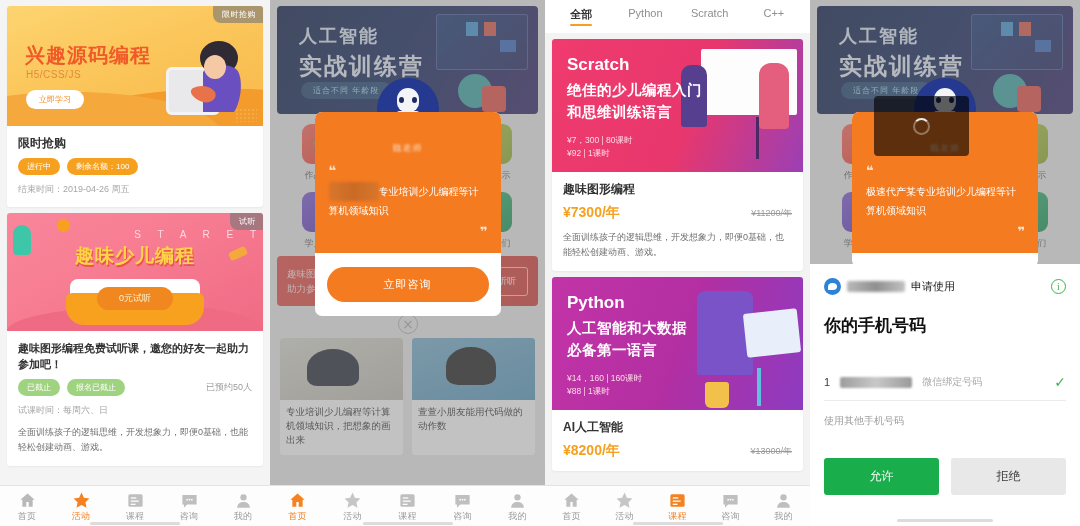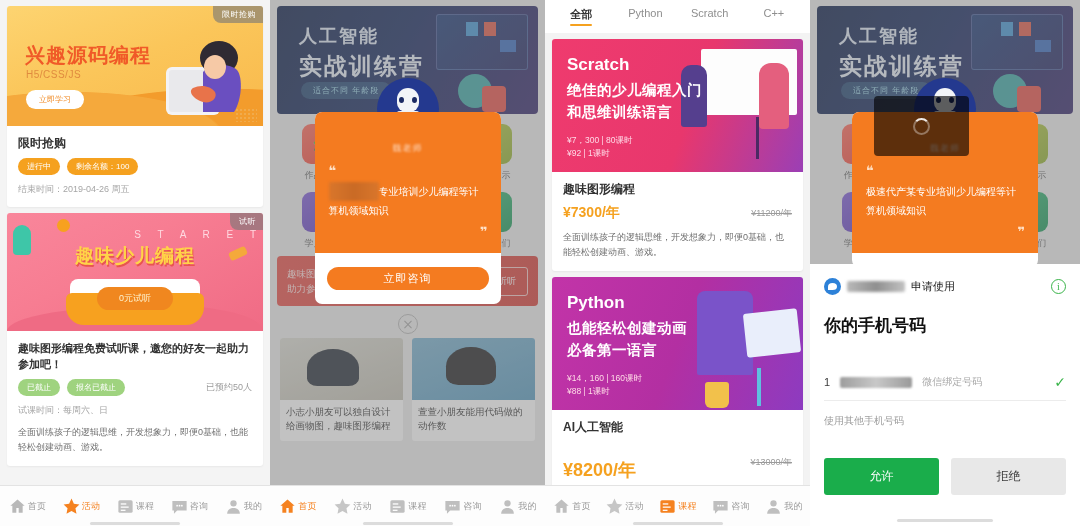--- a/index.html
+++ b/index.html
@@ -14,21 +14,21 @@
   #panel2 { width: 275px; background: #ededed; }
   #panel3 { width: 265px; background: #f3f3f3; }
   #panel4 { width: 270px; background: #ededed; }
 
   
   .tabbar {
     position: absolute; left: 0; right: 0; bottom: 0; height: 41px;
     background: #fdfdfd; border-top: 1px solid #e3e3e3;
     display: flex; align-items: center; z-index: 40;
   }
-  .tabitem { flex: 1; display: flex; flex-direction: row; align-items: center; justify-content: center; gap: 1px; }
+  .tabitem { flex: 1; display: flex; flex-direction: column; align-items: center; justify-content: center; gap: 1px; }
   .tabitem .ticon { width: 19px; height: 19px; display: block; }
   .tabitem .tlabel { font-size: 9px; color: #9a9a9a; line-height: 11px; letter-spacing: .2px; }
   .tabitem.active .tlabel { color: #f58220; }
   .tabbar .homebar { position: absolute; bottom: 1px; left: 50%; transform: translateX(-50%); width: 90px; height: 3px; background: #dcdcdc; border-radius: 2px; }
 
   
   .card { background: #fff; border-radius: 3px; margin: 6px 7px; overflow: hidden; box-shadow: 0 1px 2px rgba(0,0,0,.05); }
   .banner { position: relative; height: 120px; overflow: hidden; }
   .banner.yellow { background: linear-gradient(160deg,#fdd471 0%,#fbc65a 45%,#f8b84b 100%); }
   .banner .dune { position: absolute; left: 0; right: 0; bottom: 0; height: 46px;
@@ -121,21 +121,21 @@
   .modal .avatar .eyel, .modal .avatar .eyer { position: absolute; top: 19px; width: 5px; height: 6px; background: #1b2a63; border-radius: 50%; }
   .modal .avatar .eyel { left: 22px; } .modal .avatar .eyer { right: 22px; }
   .modal .avatar .body { position: absolute; left: 50%; transform: translateX(-50%); top: 33px; width: 26px; height: 28px; background: #eef1f6; border-radius: 5px 5px 0 0; }
   .modal .avatar .tie { position: absolute; left: 50%; transform: translateX(-50%); top: 34px; width: 5px; height: 16px; background: #e04b3c; }
   .modal .obox { background: #f47b20; border-radius: 7px 7px 0 0; padding: 30px 14px 14px; position: relative; }
   .modal .tname { text-align: center; font-size: 9px; color: #ffd9bd; margin-bottom: 8px; letter-spacing: 1px; filter: blur(1.1px); }
   .modal .qmark { font-size: 13px; color: #ffe0c6; font-weight: bold; letter-spacing: -1px; }
   .modal .qmark.end { text-align: right; }
   .modal .qtext { font-size: 10px; color: #fff; line-height: 19px; margin: 4px 0 4px; }
   .modal .qtext .redacted { display: inline-block; background: linear-gradient(90deg,#d9762b,#c96a25,#d9762b); color: transparent; border-radius: 2px; filter: blur(1.6px); }
-  .modal .cta { margin: 14px 12px 0; background: #f47b20; color: #fff; font-size: 11px; text-align: center; border-radius: 18px; padding: 4px 0; letter-spacing: 1px; }
+  .modal .cta { margin: 14px 12px 0; background: #f47b20; color: #fff; font-size: 11px; text-align: center; border-radius: 18px; padding: 10px 0; letter-spacing: 1px; }
   .loading-overlay { position: absolute; left: 64px; top: 96px; width: 95px; height: 60px; background: rgba(0,0,0,.62); border-radius: 4px; z-index: 33; display: flex; align-items: center; justify-content: center; }
   .spinner { width: 17px; height: 17px; border-radius: 50%; border: 2px solid rgba(255,255,255,.35); border-top-color: rgba(255,255,255,.9); }
 
   
   .ptabs { display: flex; align-items: flex-start; background: #fff; height: 33px; padding: 0 4px; }
   .ptab { flex: 1; text-align: center; font-size: 11px; color: #8e8e8e; padding-top: 7px; position: relative; }
   .ptab.active { color: #333; font-weight: bold; }
   .ptab.active::after { content: ""; position: absolute; left: 50%; transform: translateX(-50%); bottom: -4px; width: 22px; height: 2.5px; background: #f5a11f; border-radius: 2px; }
   .cbanner { height: 133px; position: relative; overflow: hidden; }
   .cbanner.scratch { background: linear-gradient(110deg,#ef3b6e 0%,#e8376d 55%,#9b3fb5 100%); }
@@ -320,21 +320,21 @@
     </div>
 
     <div class="closerow">
       <div class="closebtn"></div>
     </div>
 
 
     <div class="stucards">
       <div class="stucard">
         <div class="stuimg a"></div>
-        <div class="stutxt">小志小朋友可以独自设计给画物图，趣味图形编程</div>
+        <div class="stutxt">专业培训少儿编程等计算机领域知识，把想象的画出来</div>
       </div>
       <div class="stucard">
         <div class="stuimg b"></div>
         <div class="stutxt">萱萱小朋友能用代码做的动作数</div>
       </div>
     </div>
 
     <div class="modal-mask"></div>
     <div class="modal">
       <div class="avatar">
@@ -427,31 +427,31 @@
       </div>
     </div>
 
     <div class="card">
       <div class="cbanner python">
         <div class="pchair"></div>
         <div class="pbook"></div>
         <div class="pladder"></div>
         <div class="pplant"></div>
         <div class="ctitle1">Python</div>
-        <div class="cline l1">也能轻松创建动画</div>
+        <div class="cline l1">人工智能和大数据</div>
         <div class="cline l2">必备第一语言</div>
         <div class="cprice">
           <div>¥14，160 | 160课时</div>
           <div>¥88 | 1课时</div>
         </div>
       </div>
       <div class="cbody">
         <div class="ctitle">AI人工智能</div>
         <div class="pillrow">
-          <span style="font-size:18px;font-weight:bold;color:#f5a11f;margin-top:16px;">¥8200/年</span>
+          <span style="font-size:14px;font-weight:bold;color:#f5a11f;">¥8200/年</span>
           <span class="rightnote" style="text-decoration:line-through;">¥13000/年</span>
         </div>
       </div>
     </div>
 
     <div class="tabbar">
       <div class="tabitem">
         <svg class="ticon" viewBox="0 0 24 24">
             <path d="M12 3L3 11h2.5v9h5v-6h3v6h5v-9H21z" fill="#bfbfbf"></path>
           </svg>

